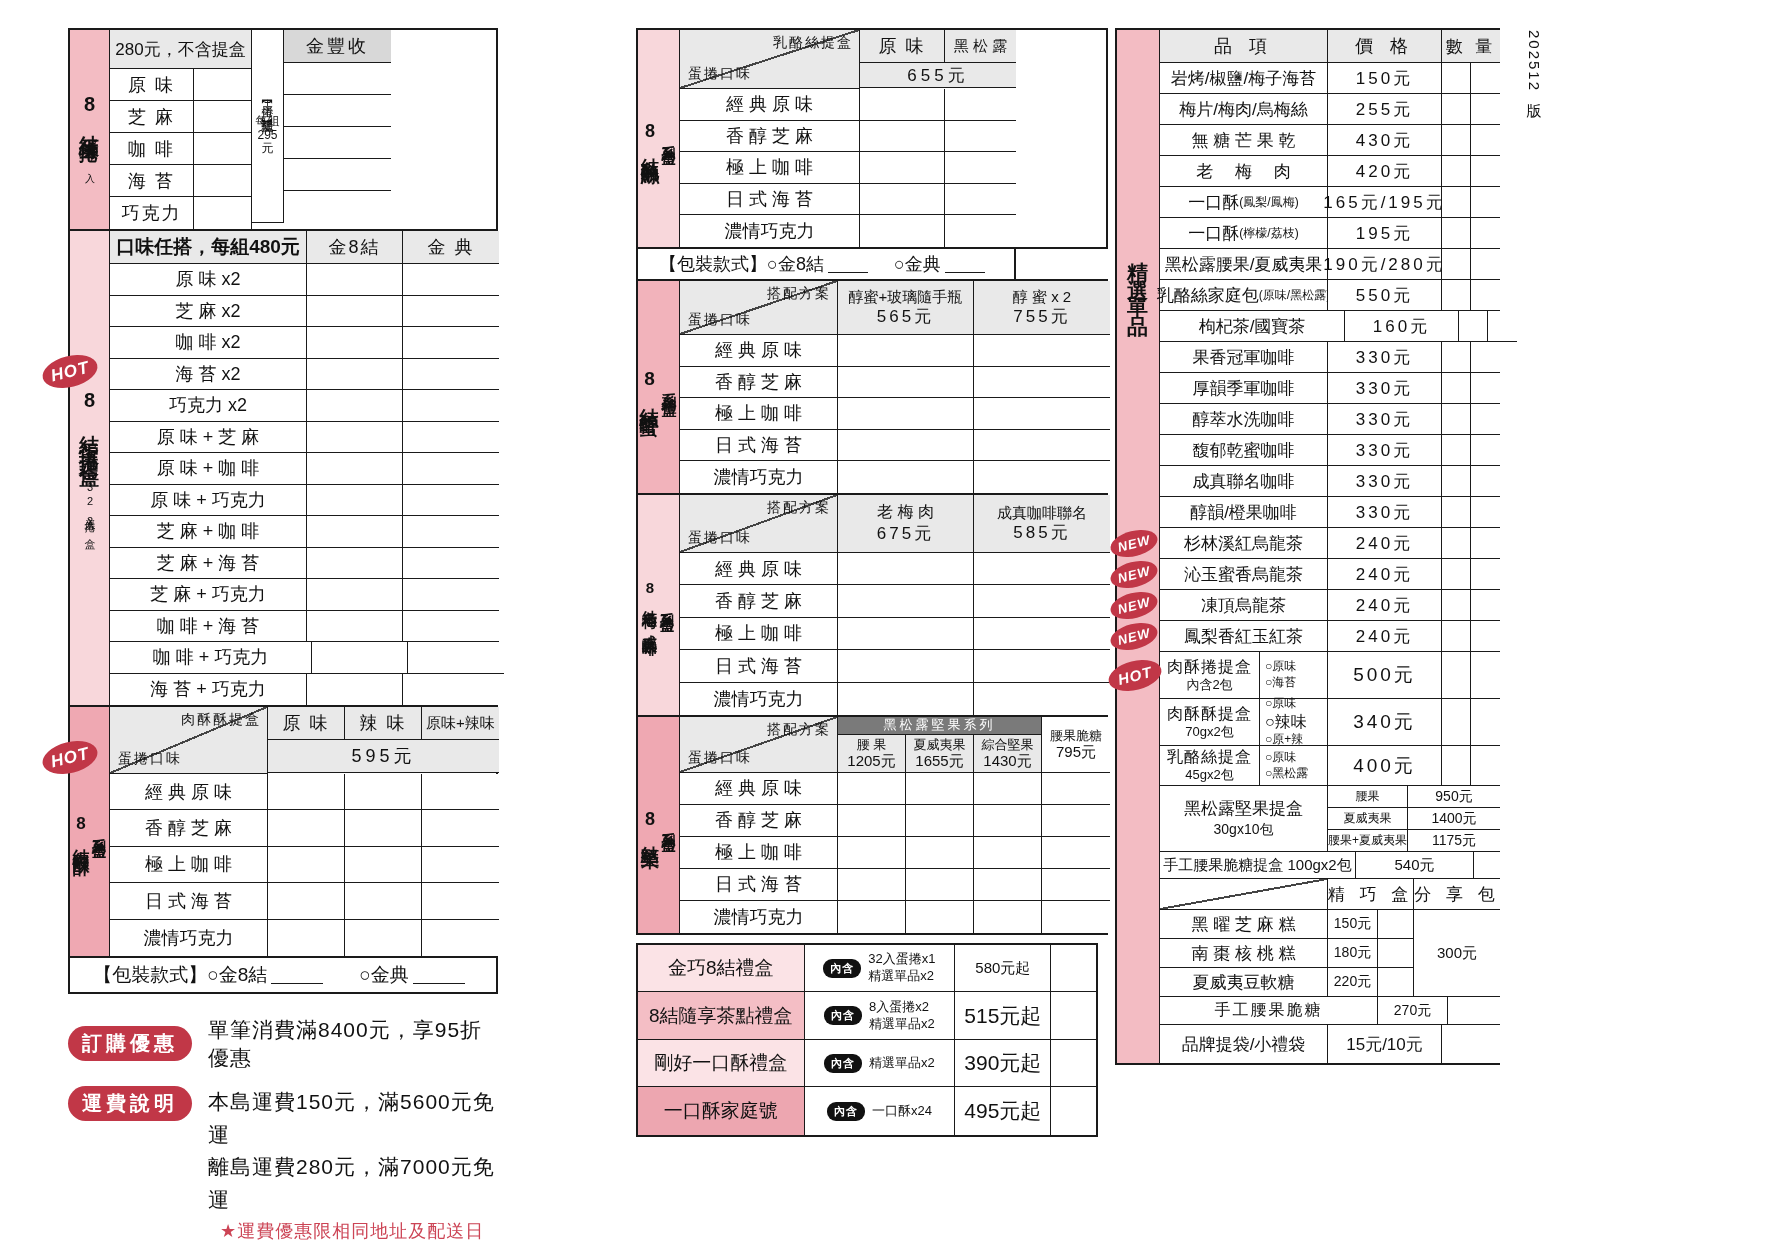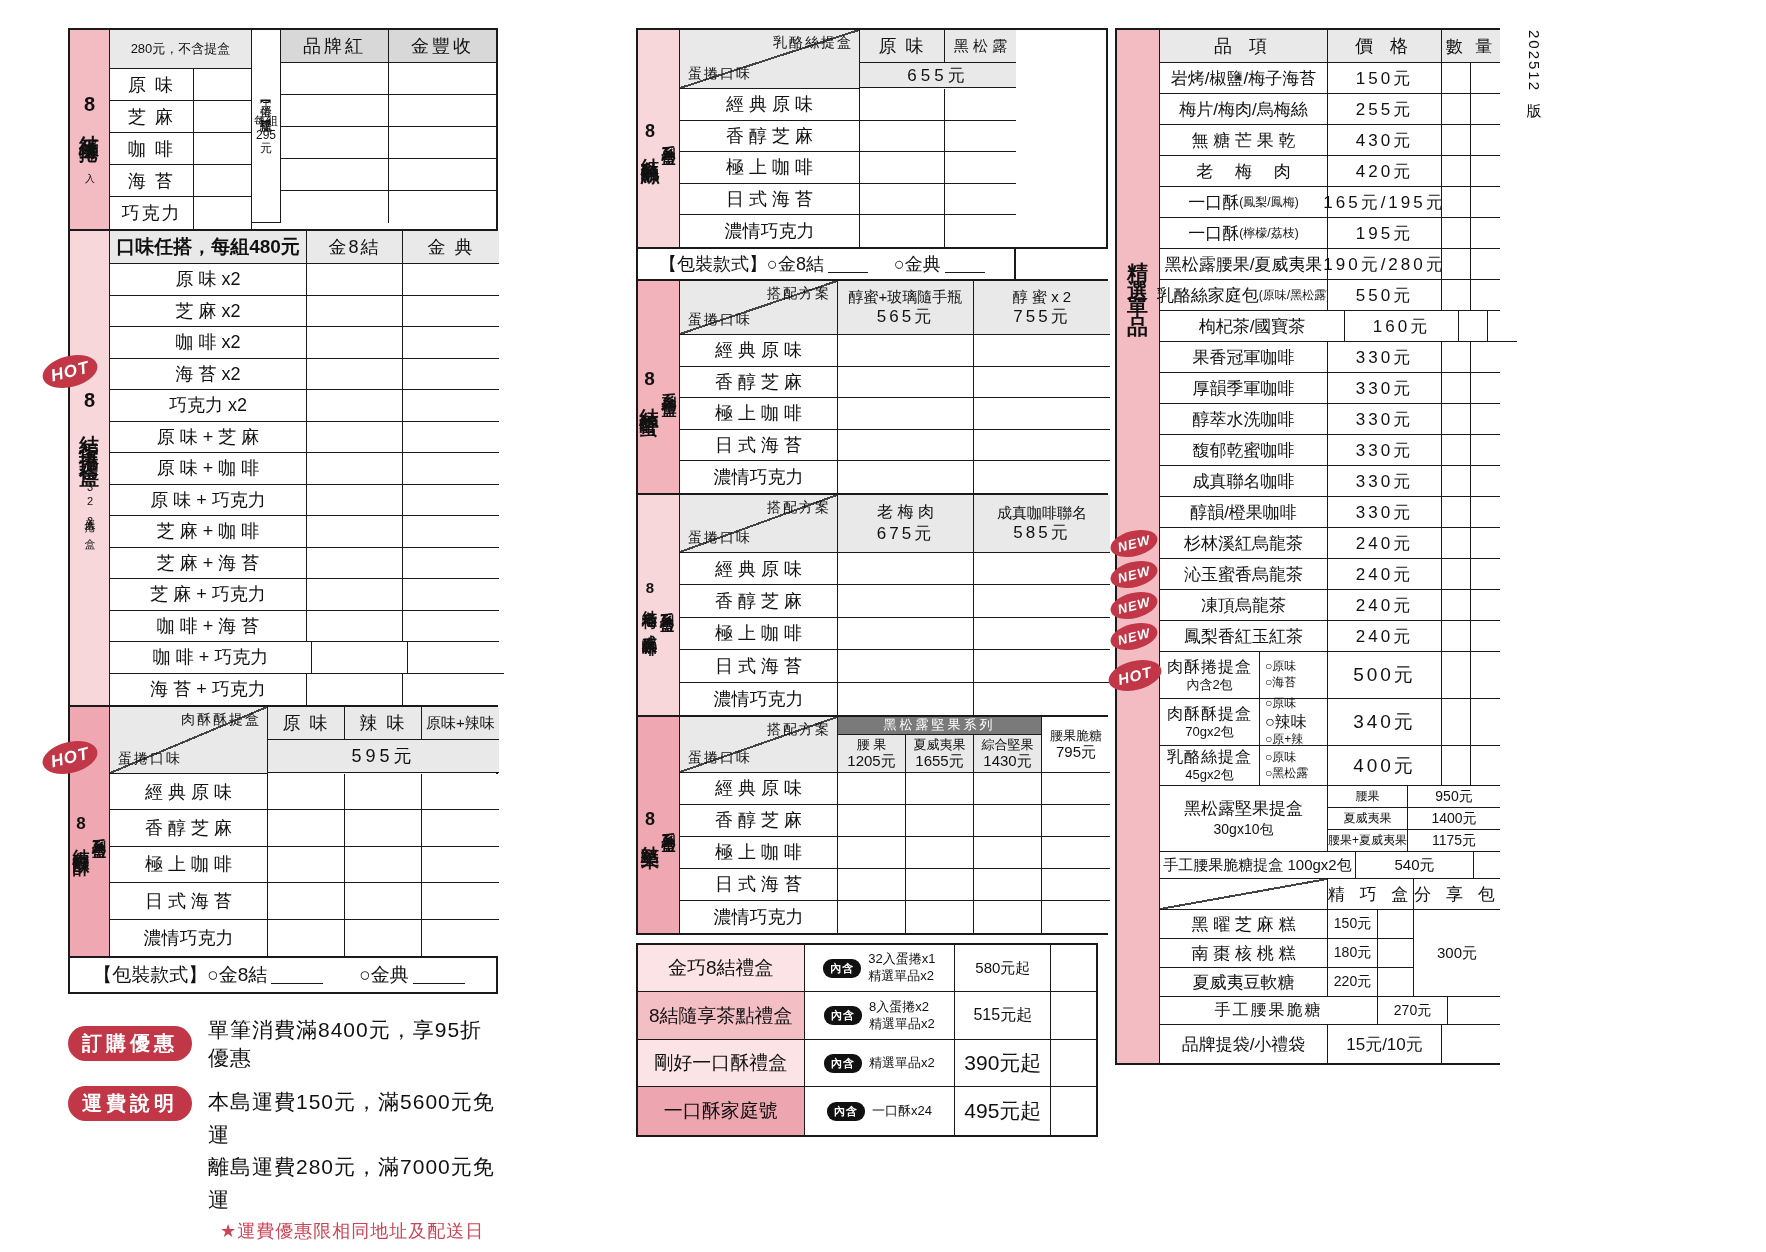--- a/index.html
+++ b/index.html
@@ -41,21 +41,21 @@
 <div class="page">
 
   <div class="panel" style="left:68px;width:430px">
 
     <div class="sec">
       <div class="band" style="width:40px;background:#f3bcc3">
         <div class="vtext" style="font-size:20px">8結蛋捲</div>
         <div class="vtext" style="font-size:10px;letter-spacing:1px;font-weight:normal;margin-top:8px">每盒40入</div>
       </div>
       <div>
-        <div class="c hg" style="width:142px;height:39px;font-size:13px">280元，不含提盒</div>
+        <div class="c hg" style="width:142px;height:39px;font-size:17px">280元，不含提盒</div>
         <div class="bot">
 
             <div class="row">
               <div class="c ls2" style="width:84px;height:32px">原 味</div>
               <div class="c" style="width:58px;height:32px"></div>
             </div>
 
             <div class="row">
               <div class="c ls2" style="width:84px;height:32px">芝 麻</div>
               <div class="c" style="width:58px;height:32px"></div>
@@ -73,28 +73,20 @@
 
             <div class="row">
               <div class="c ls2" style="width:84px;height:32px">巧克力</div>
               <div class="c" style="width:58px;height:32px"></div>
             </div>
           </div>
       </div>
       <div class="c" style="width:32px;height:193px;flex-direction:column;padding:4px 0">
         <div class="vtext" style="font-weight:normal;font-size:12px;letter-spacing:0">【蛋捲+提盒組】</div>
         <div style="font-size:12px;width:24px;text-align:center;line-height:1.15;margin-top:5px;white-space:normal">每組295元</div>
-      </div>
-      <div>
-        <div class="c hg2" style="width:108px;height:33px;letter-spacing:3px">品牌紅</div>
-        <div class="c" style="width:108px;height:32px"></div>
-        <div class="c" style="width:108px;height:32px"></div>
-        <div class="c" style="width:108px;height:32px"></div>
-        <div class="c" style="width:108px;height:32px"></div>
-        <div class="c" style="width:108px;height:32px;border-bottom:none"></div>
       </div>
       <div>
         <div class="c hg2 nr" style="width:107px;height:33px;letter-spacing:3px">金豐收</div>
         <div class="c nr" style="width:107px;height:32px"></div>
         <div class="c nr" style="width:107px;height:32px"></div>
         <div class="c nr" style="width:107px;height:32px"></div>
         <div class="c nr" style="width:107px;height:32px"></div>
         <div class="c nr" style="width:107px;height:32px;border-bottom:none"></div>
       </div>
     </div>
@@ -555,21 +547,21 @@
 
           <div class="row">
             <div class="c gname" style="width:168px;height:47.5px;font-size:19px">8結隨享茶點禮盒</div>
             <div class="c" style="width:152px;height:47.5px;gap:7px">
               <span class="inc">內含</span>
               <span style="font-size:13px;line-height:1.3;display:flex;flex-direction:column;align-items:flex-start">
                 <span>8入蛋捲x2</span>
                 <span>精選單品x2</span>
               </span>
             </div>
-            <div class="c" style="width:97px;height:47.5px;font-size:16px">515元起</div>
+            <div class="c" style="width:97px;height:47.5px;font-size:21px">515元起</div>
             <div class="c nr" style="width:45px;height:47.5px"></div>
           </div>
 
           <div class="row">
             <div class="c gname" style="width:168px;height:47.5px;font-size:19px">剛好一口酥禮盒</div>
             <div class="c" style="width:152px;height:47.5px;gap:7px">
               <span class="inc">內含</span>
               <span style="font-size:13px;line-height:1.3;display:flex;flex-direction:column;align-items:flex-start">
                 <span>精選單品x2</span>
 

